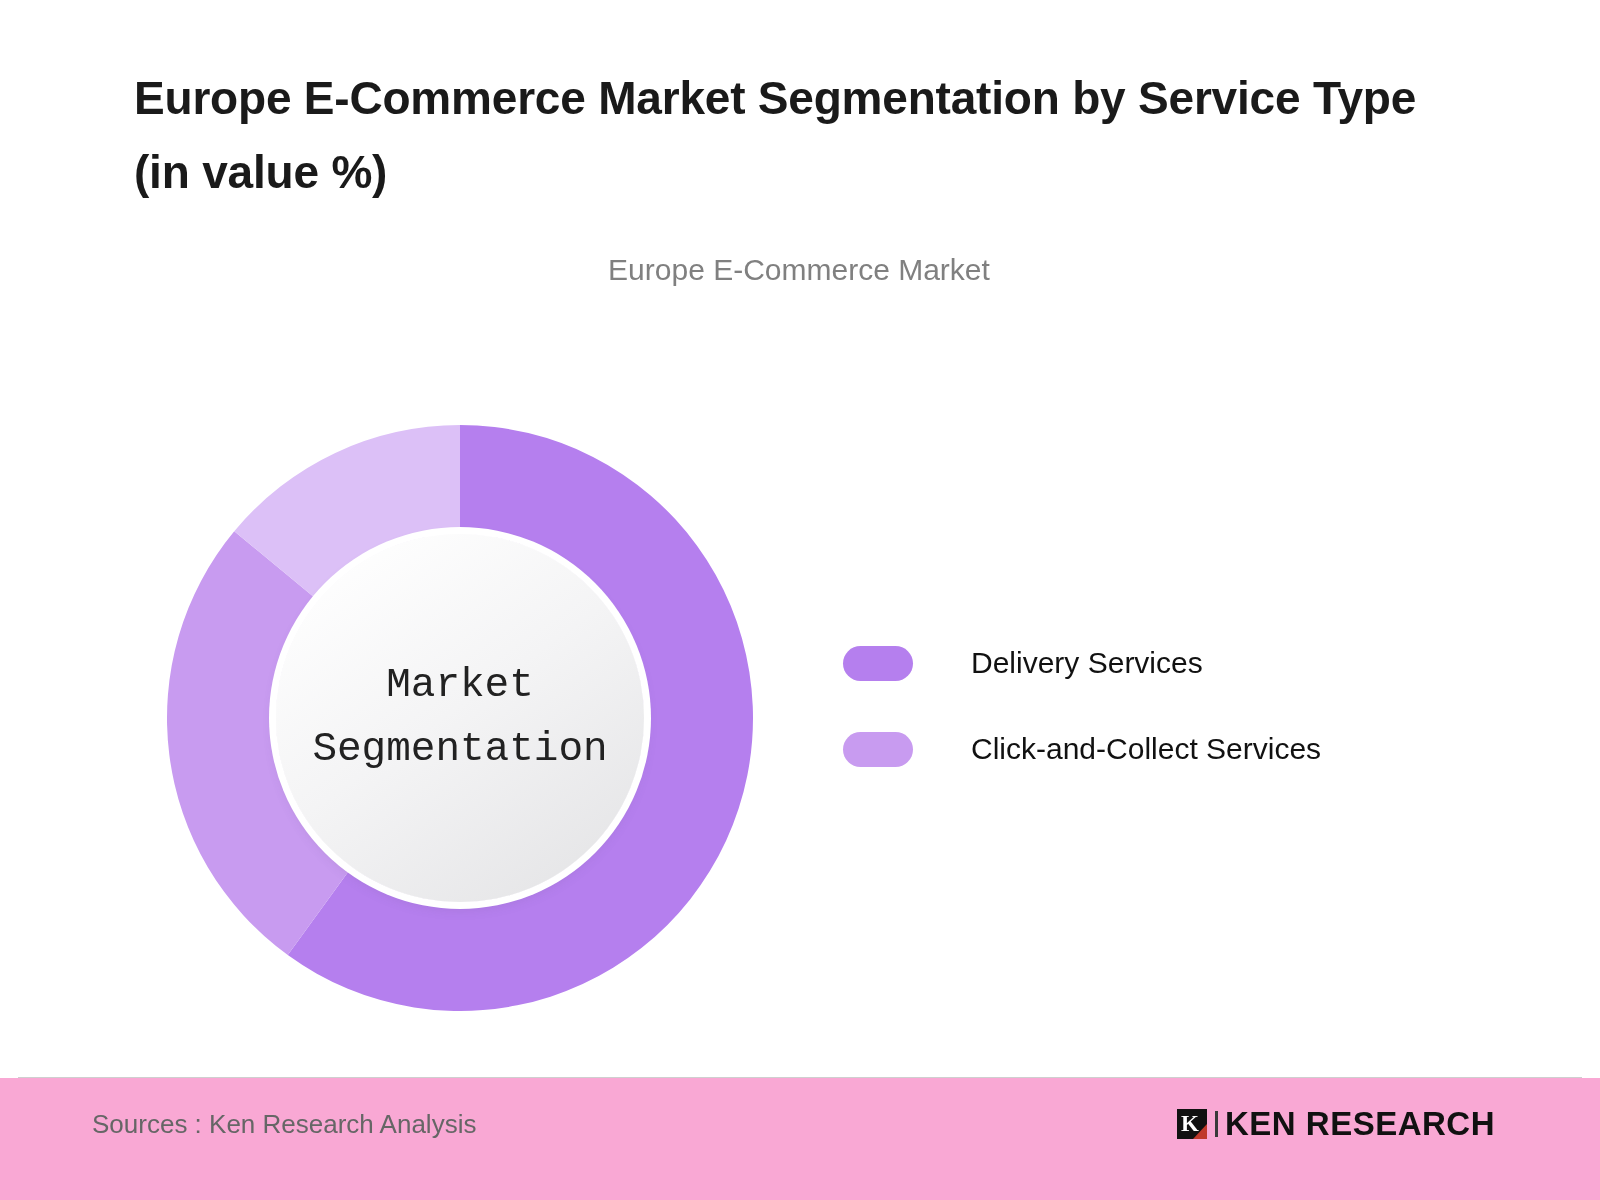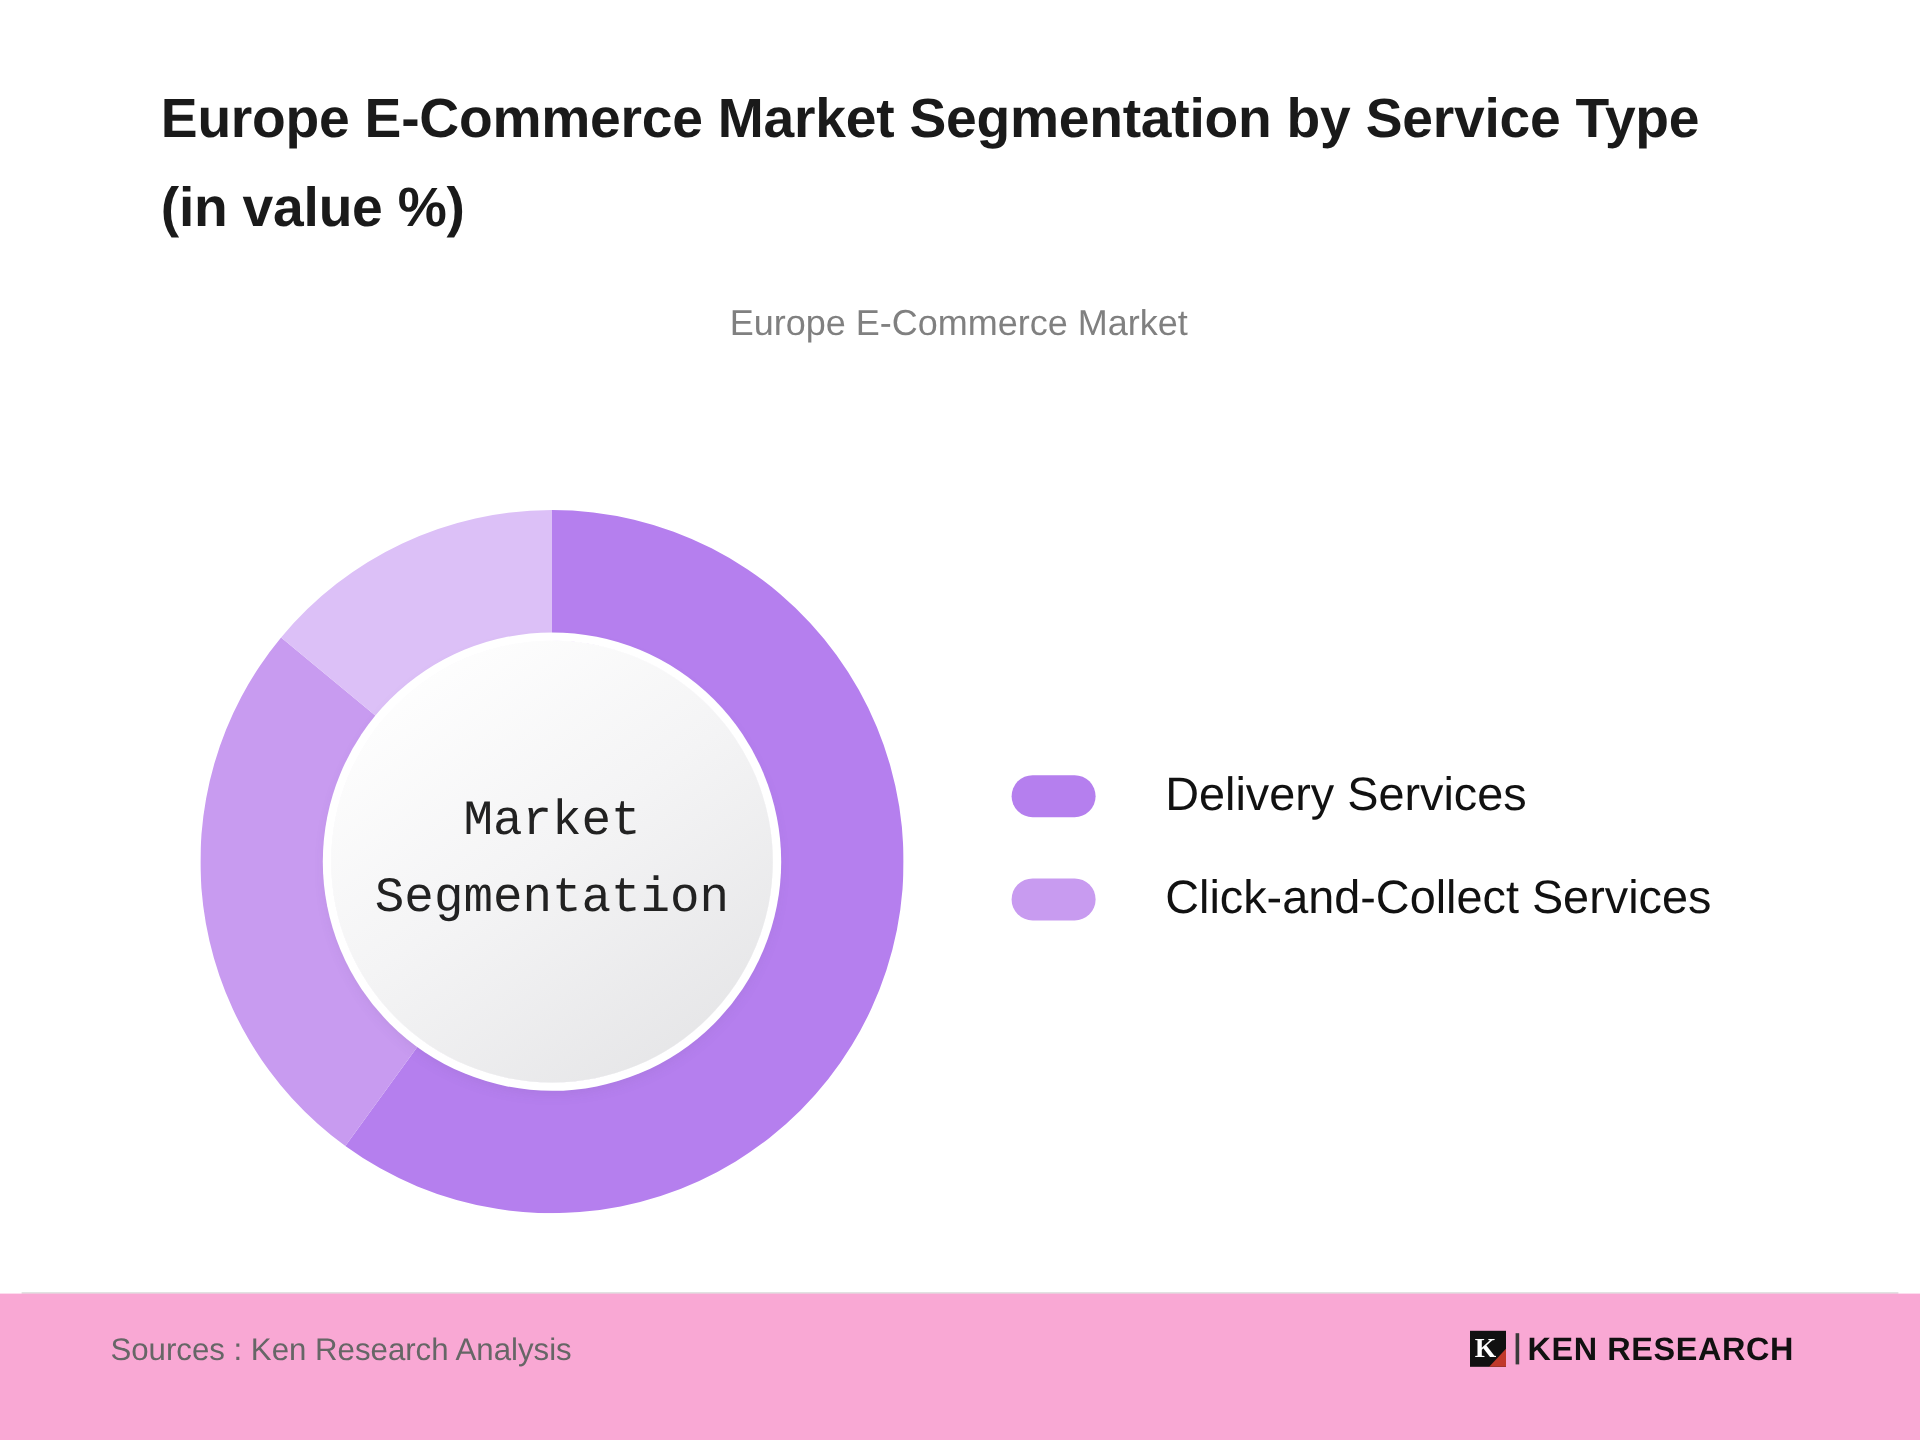--- a/index.html
+++ b/index.html
@@ -108,21 +108,21 @@
     height: 86px;
   }
   .legend-swatch {
     width: 70px;
     height: 35px;
     border-radius: 18px;
     flex: 0 0 auto;
   }
   .legend-label {
     margin-left: 58px;
-    font-size: 39px;
+    font-size: 30px;
     color: #111111;
     white-space: nowrap;
   }
 
   
   .footer-rule {
     position: absolute;
     left: 18px;
     right: 18px;
     top: 1077px;
@@ -181,21 +181,21 @@
     border-bottom: 15px solid #c0392b;
   }
   .logo-bar {
     width: 3px;
     height: 26px;
     background: #3a3a3a;
     margin: 0 7px 0 8px;
     flex: 0 0 auto;
   }
   .logo-text {
-    font-size: 27px;
+    font-size: 33px;
     font-weight: bold;
     letter-spacing: 0.5px;
     color: #111111;
     font-family: "Liberation Sans", sans-serif;
   }
 </style>
 </head>
 <body>
 
 <div class="slide">

